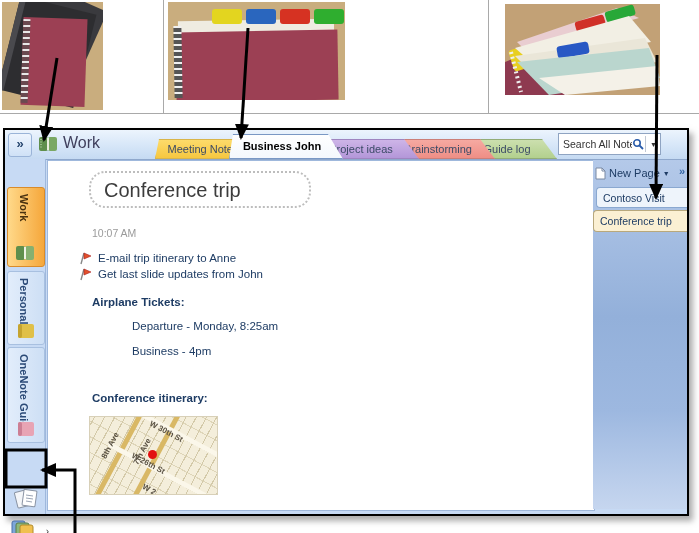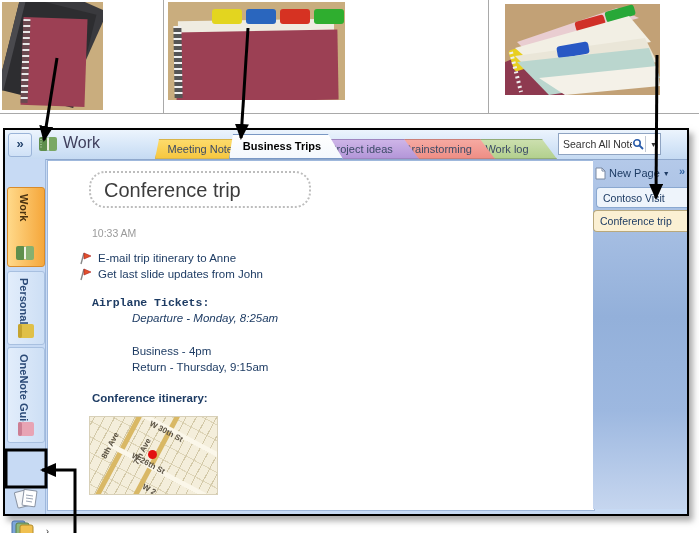--- a/index.html
+++ b/index.html
@@ -157,30 +157,30 @@
         <rect x="11" y="3" width="9" height="14" rx="2" fill="#7aa864"></rect>
         <rect x="10" y="4" width="2" height="12" fill="#e9eede"></rect>
         <line x1="4" y1="5" x2="4" y2="15" stroke="#d8e4c8" stroke-width="1" stroke-dasharray="1,1.5"></line>
       </svg>
       <span class="nb-title">Work</span>
 
       <div class="stab t-yellow" style="left:150px;width:80px;">
         <span>Meeting Notes</span>
       </div>
       <div class="stab active" style="left:224px;width:90px;z-index:5;">
-        <span>Business Trips</span>
+        <span>Business John</span>
       </div>
       <div class="stab t-purple" style="left:306px;width:84px;z-index:4;">
         <span>Project ideas</span>
       </div>
       <div class="stab t-salmon" style="left:384px;width:82px;z-index:3;">
         <span>Brainstorming</span>
       </div>
       <div class="stab t-green" style="left:460px;width:68px;z-index:2;">
-        <span>Work log</span>
+        <span>Guide log</span>
       </div>
 
       <div class="searchbox">
         <span class="q">Search All Notebooks</span>
         <svg width="12" height="12">
           <circle cx="5" cy="5" r="3.2" fill="none" stroke="#2a5caa" stroke-width="1.6"></circle>
           <line x1="7.5" y1="7.5" x2="11" y2="11" stroke="#2a5caa" stroke-width="1.8"></line>
         </svg>
         <div class="sep"></div>
         <div class="dd">
@@ -227,41 +227,40 @@
           <rect x="3" y="3" width="13" height="17" rx="2" fill="#7da7d9" stroke="#4a6ea9"></rect>
           <rect x="7" y="5" width="13" height="17" rx="2" fill="#8cb87c" stroke="#5a7a4a"></rect>
           <rect x="11" y="7" width="13" height="17" rx="2" fill="#f0c050" stroke="#b08a2a"></rect>
         </svg>
         <span style="position:absolute;right:-6px;top:8px;font-size:10px;color:#333;">›</span>
       </div>
     </div>
 
     <div class="pagearea">
       <div class="title-box">Conference trip</div>
-      <div class="meta" style="top:66px;">10:33 AM</div>
+      <div class="meta" style="top:66px;">10:07 AM</div>
 
       <div class="todo" style="top:89px;">
         <svg width="14" height="14">
           <line x1="3" y1="13" x2="6" y2="2" stroke="#888" stroke-width="1.4"></line>
           <polygon points="6,2 13,5 6,8" fill="#e2502a" stroke="#a22" stroke-width="0.6"></polygon>
         </svg>
         <span>E-mail trip itinerary to Anne</span>
       </div>
       <div class="todo" style="top:105px;">
         <svg width="14" height="14">
           <line x1="3" y1="13" x2="6" y2="2" stroke="#888" stroke-width="1.4"></line>
           <polygon points="6,2 13,5 6,8" fill="#e2502a" stroke="#a22" stroke-width="0.6"></polygon>
         </svg>
         <span>Get last slide updates from John</span>
       </div>
 
-      <div class="bold-h" style="top:135px;font-family:Liberation Mono, monospace;">Airplane Tickets:</div>
-      <div class="dline" style="top:151px;font-style:italic;">Departure - Monday, 8:25am</div>
+      <div class="bold-h" style="top:135px;">Airplane Tickets:</div>
+      <div class="dline" style="top:159px;">Departure - Monday, 8:25am</div>
       <div class="dline" style="top:184px;">Business - 4pm</div>
-      <div class="dline" style="top:200px;">Return - Thursday, 9:15am</div>
 
       <div class="bold-h" style="top:231px;">Conference itinerary:</div>
 
       <div class="map">
         <div class="streets"></div>
         <div class="ave" style="left:20px;top:-20px;"></div>
         <div class="ave" style="left:58px;top:-20px;"></div>
         <div class="wide-st" style="left:20px;top:18px;"></div>
         <div class="wide-st" style="left:10px;top:60px;"></div>
         <div class="map-label" style="left:6px;top:24px;transform:rotate(-62deg);">8th Ave</div>

